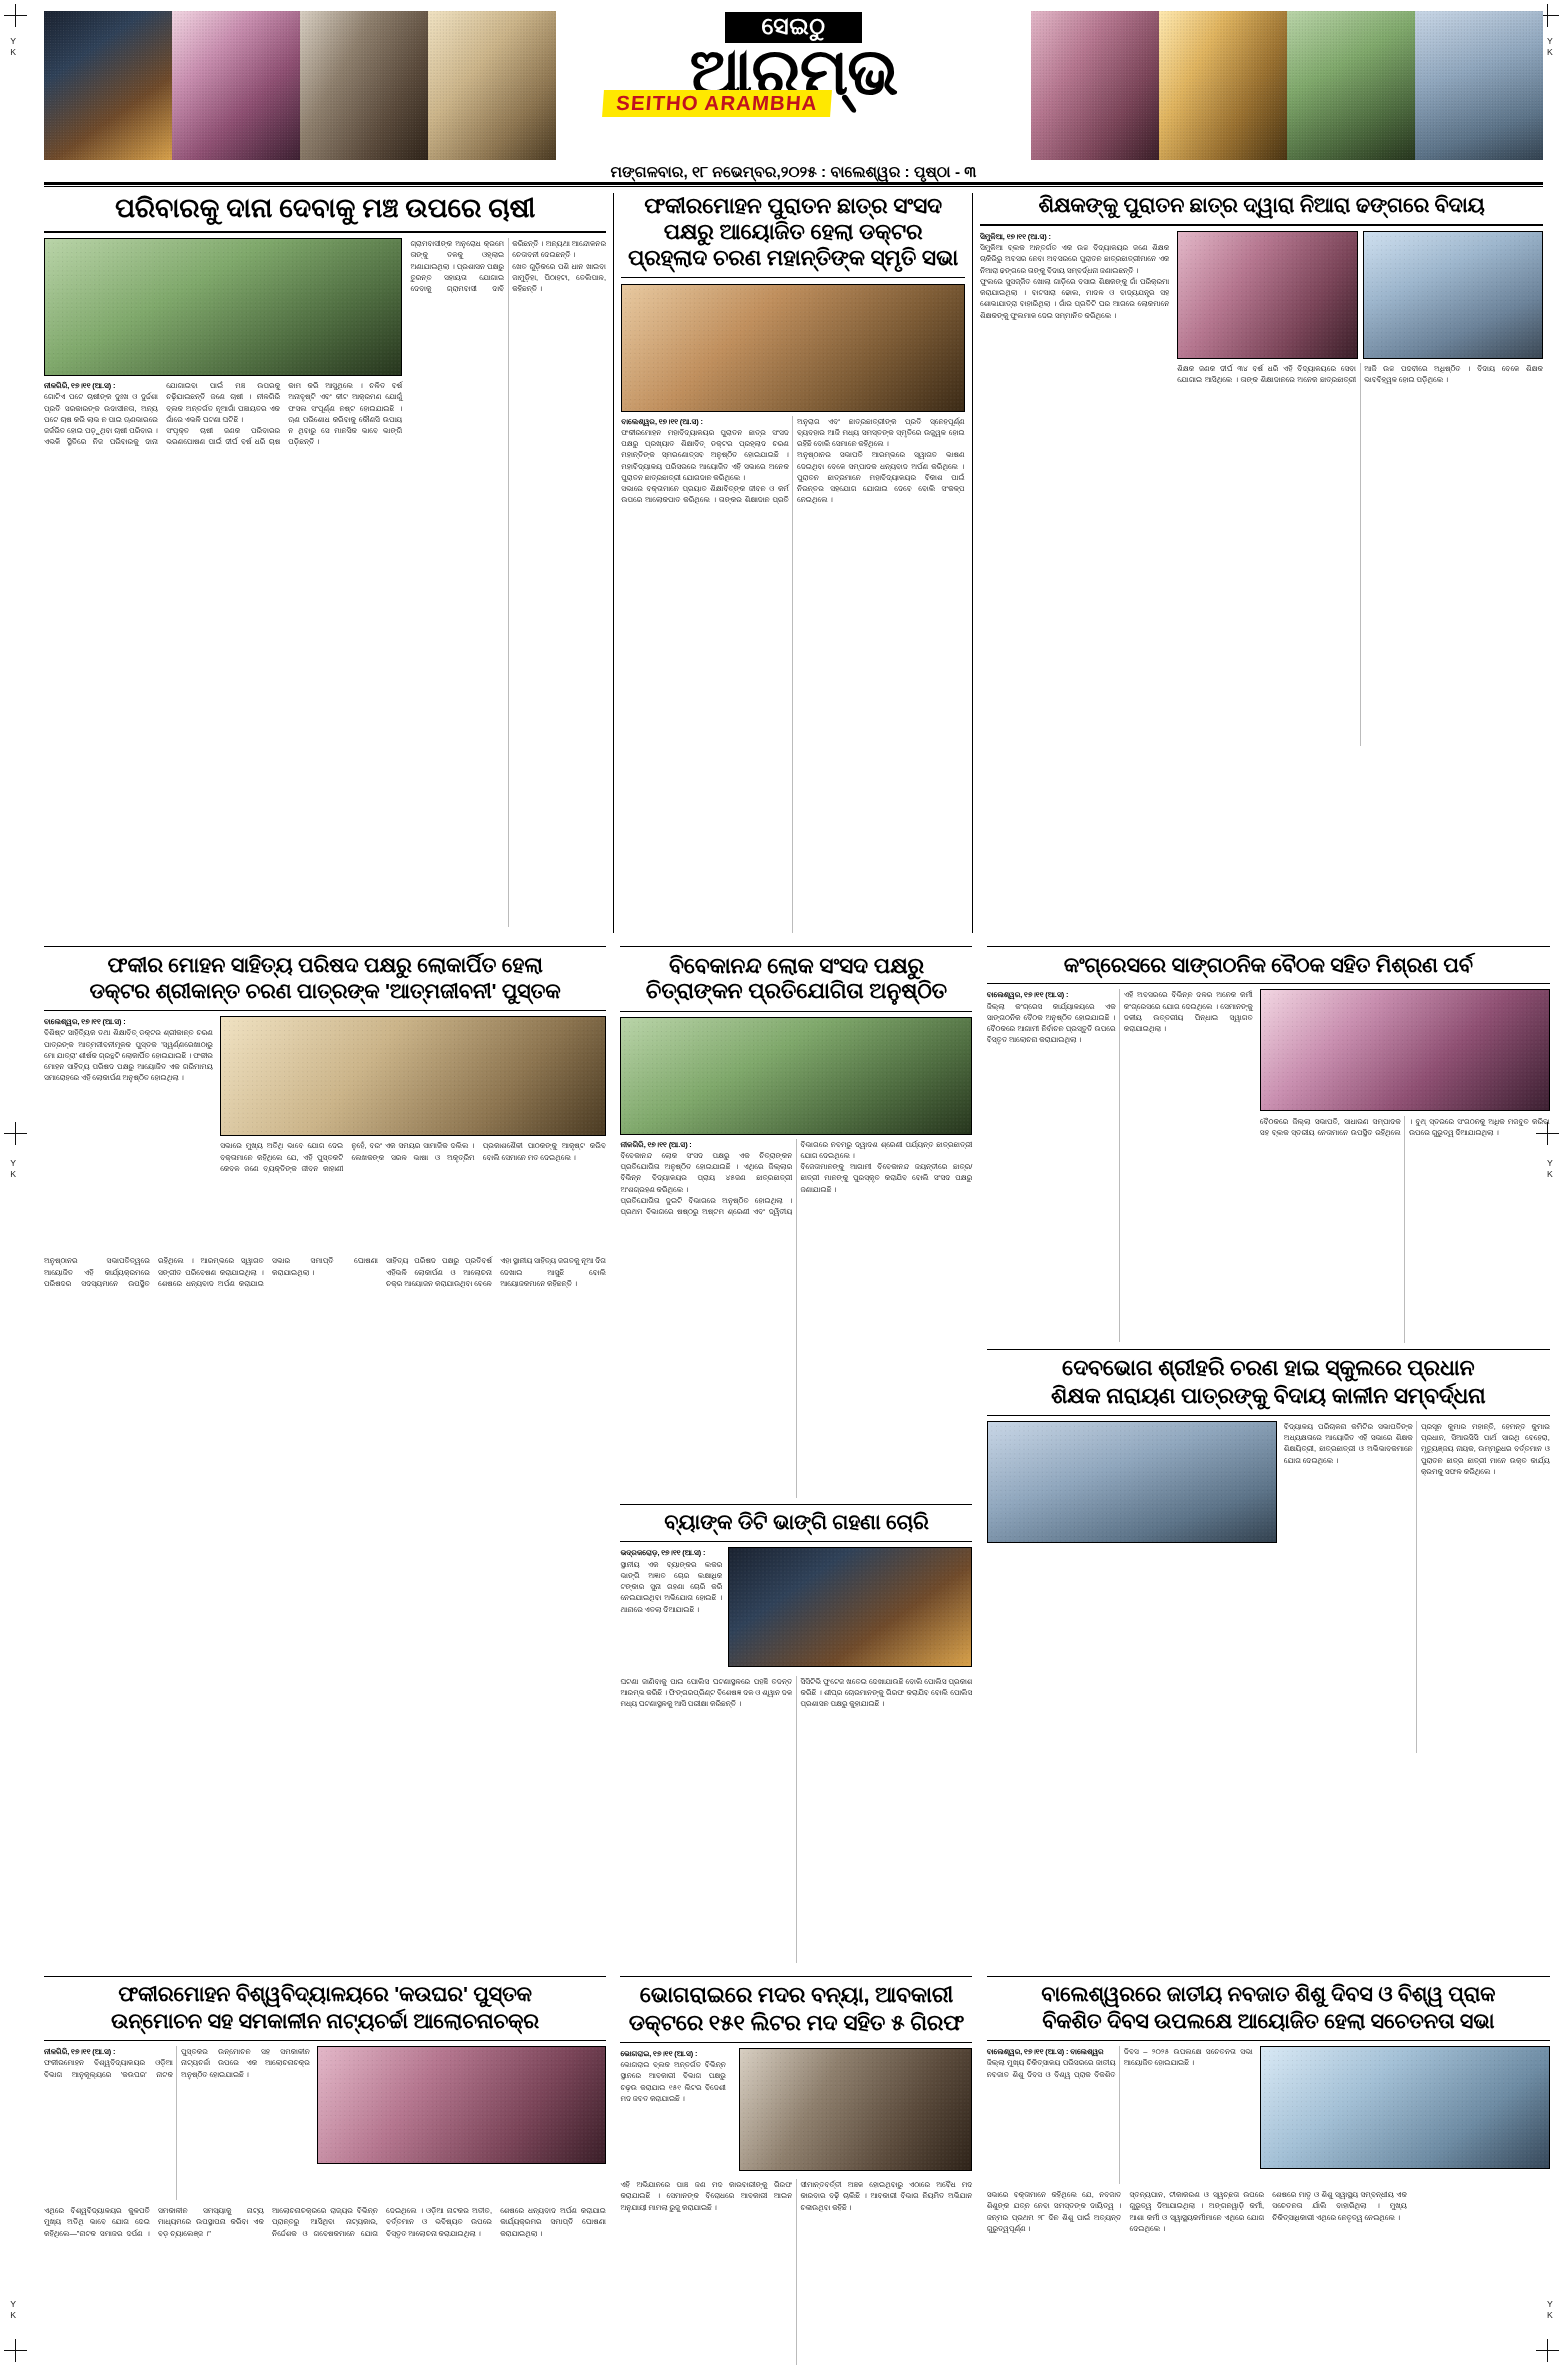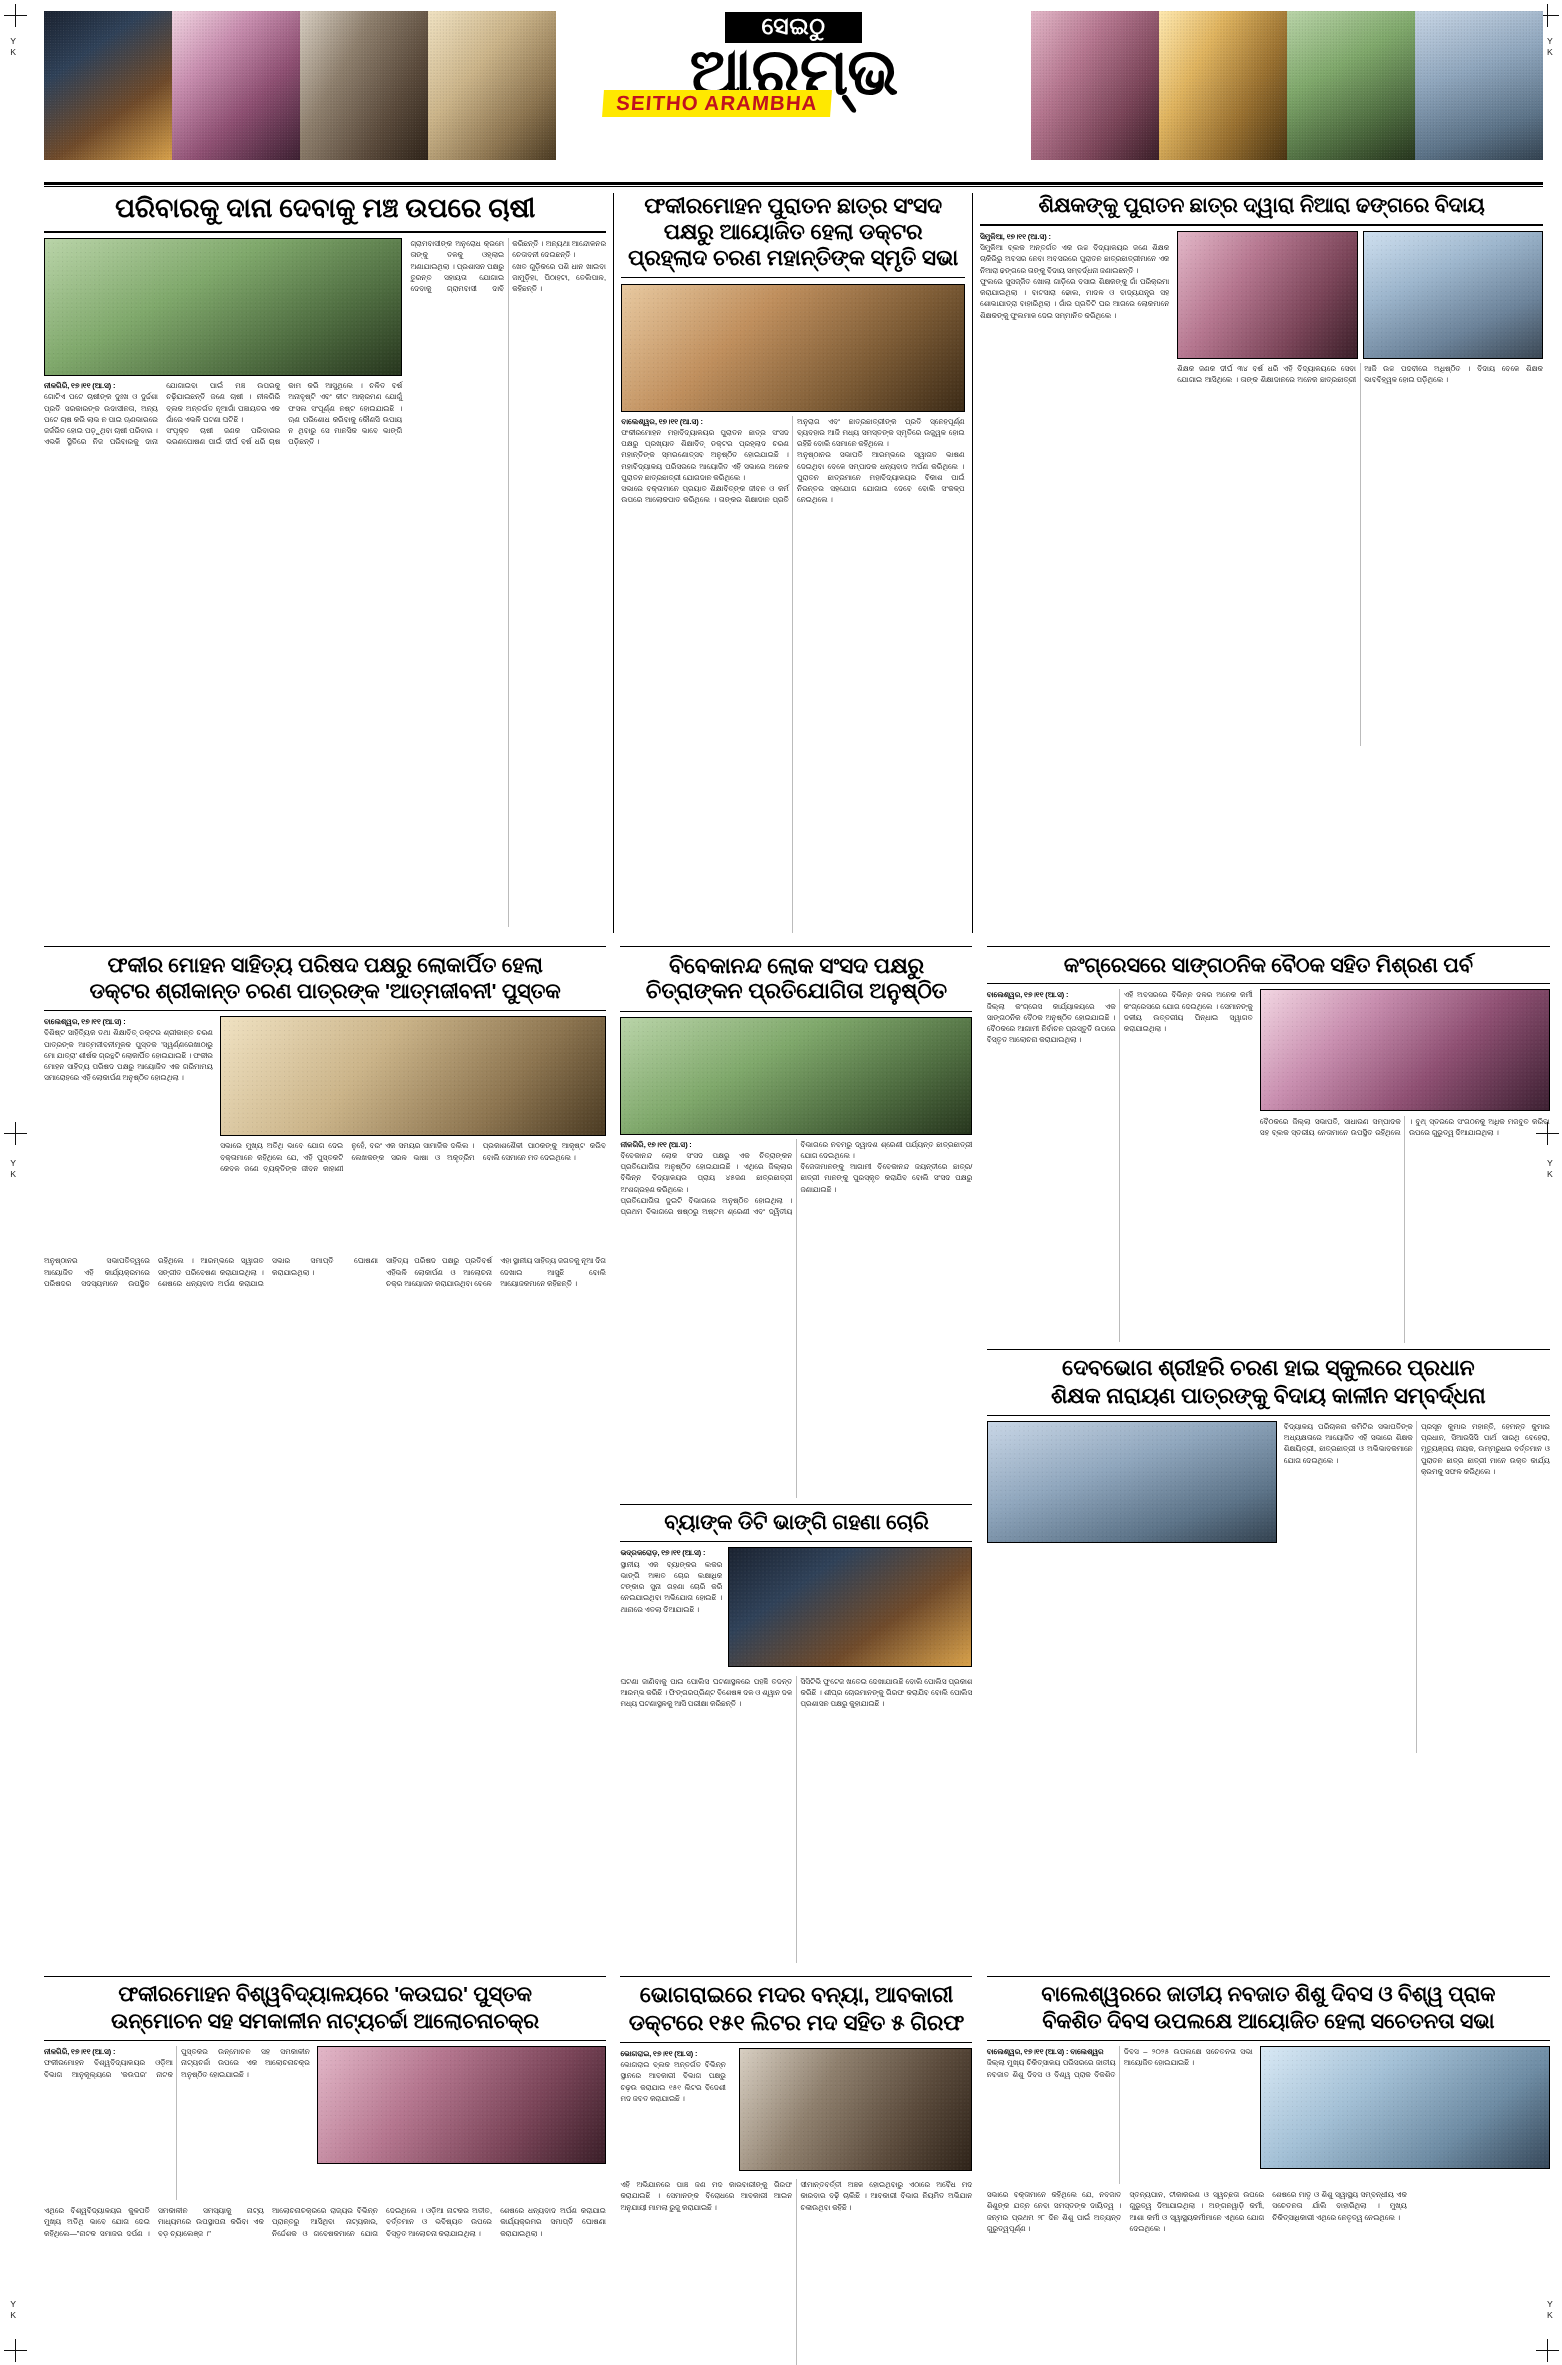--- a/index.html
+++ b/index.html
@@ -168,20 +168,21 @@
       <div class="ph photo g5"></div>
       <div class="ph photo g3"></div>
     </div>
 
     <div class="logo-wrap">
       <div class="logo-top">ସେଇଠୁ</div>
       <div class="logo-main">ଆରମ୍ଭ</div>
       <div class="logo-sub">SEITHO ARAMBHA</div>
     </div>
 
+    <div class="dateline">ମଙ୍ଗଳବାର, ୧୮ ନଭେମ୍ବର,୨୦୨୫ : ବାଲେଶ୍ୱର : ପୃଷ୍ଠା - ୩</div>
   </div>
 
   <div class="rule-thick"></div>
   <div class="rule-thin"></div>
 
   <div class="row" style="margin-top:6.1px;">
 
     <div class="block" style="width:562px;">
       <div class="hl xl">ପରିବାରକୁ ଦାନା ଦେବାକୁ ମଞ୍ଚ ଉପରେ ଚାଷୀ</div>
       <div class="hsep"></div>

